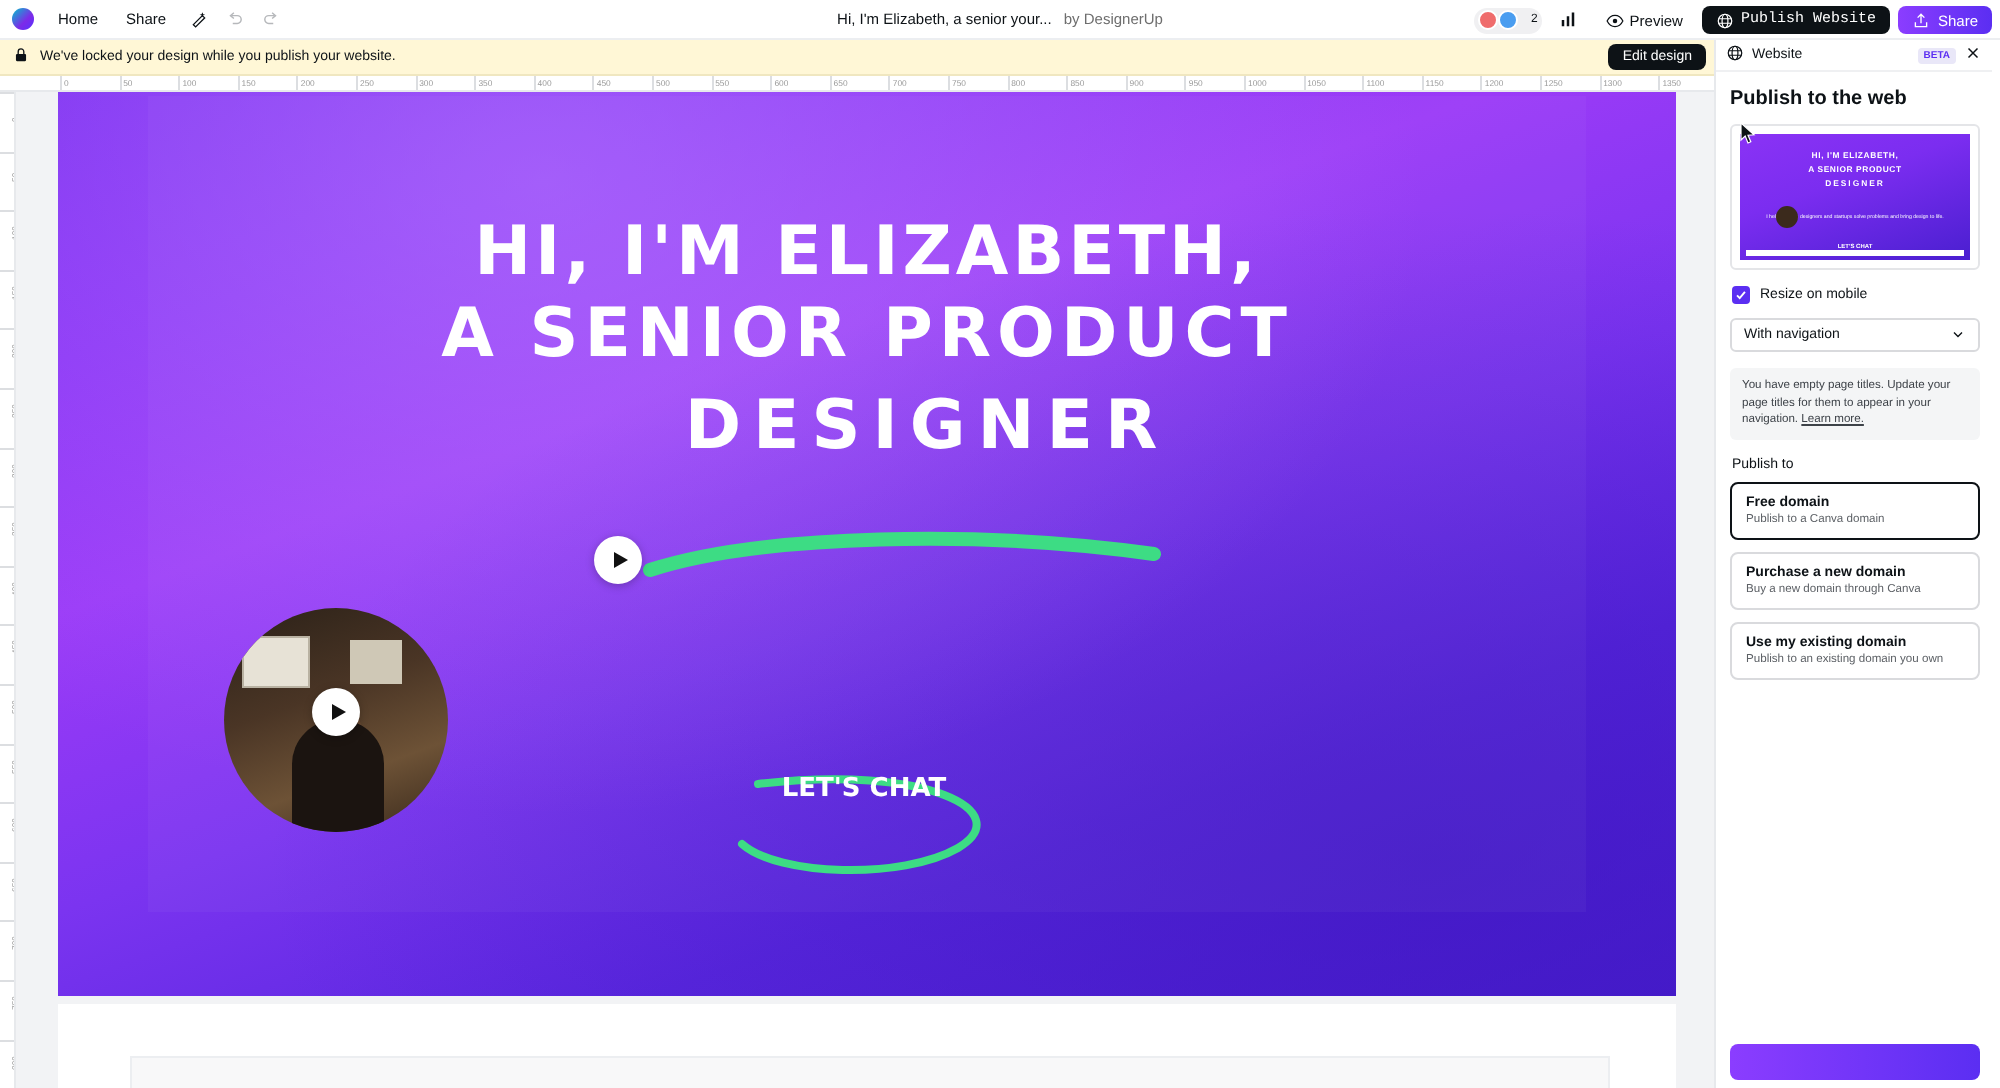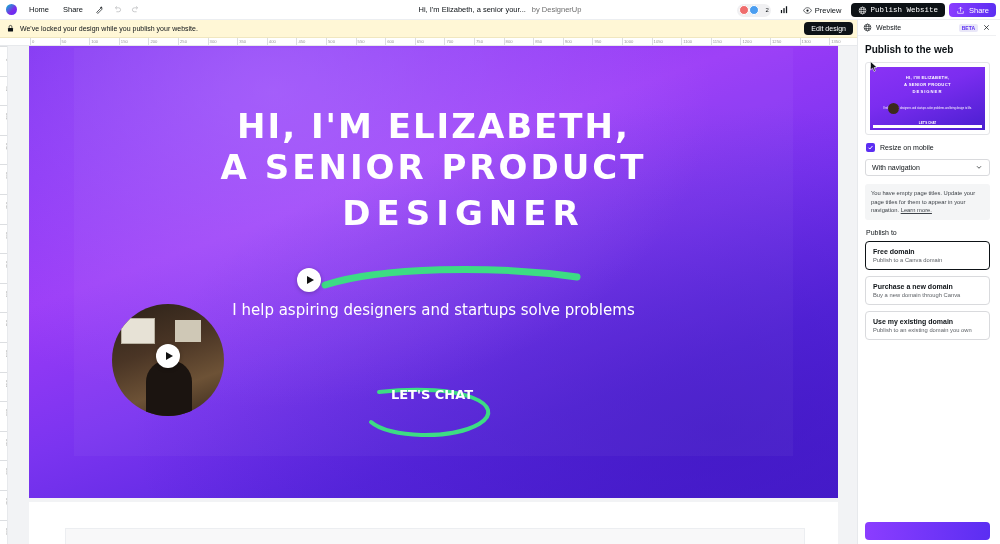--- a/index.html
+++ b/index.html
@@ -453,21 +453,20 @@
 
       <svg class="underline-swoosh" viewBox="0 0 262 34">
         <path d="M4 24 C60 6, 170 4, 256 16" fill="none" stroke="#3ddc84" stroke-width="7" stroke-linecap="round"></path>
       </svg>
 
       <div class="play-badge" style="left:268px; top:222px;">
         <div class="tri"></div>
       </div>
 
       <div class="sub-text">
-        <div>I help aspiring designers and startups solve problems</div>
       </div>
 
       <div class="photo-circle">
         <div class="ph-win"></div>
         <div class="ph-win2"></div>
         <div class="ph-face"></div>
         <div class="ph-person"></div>
       </div>
       <div class="play-badge" style="left:127px; top:298px;">
         <div class="tri"></div>

